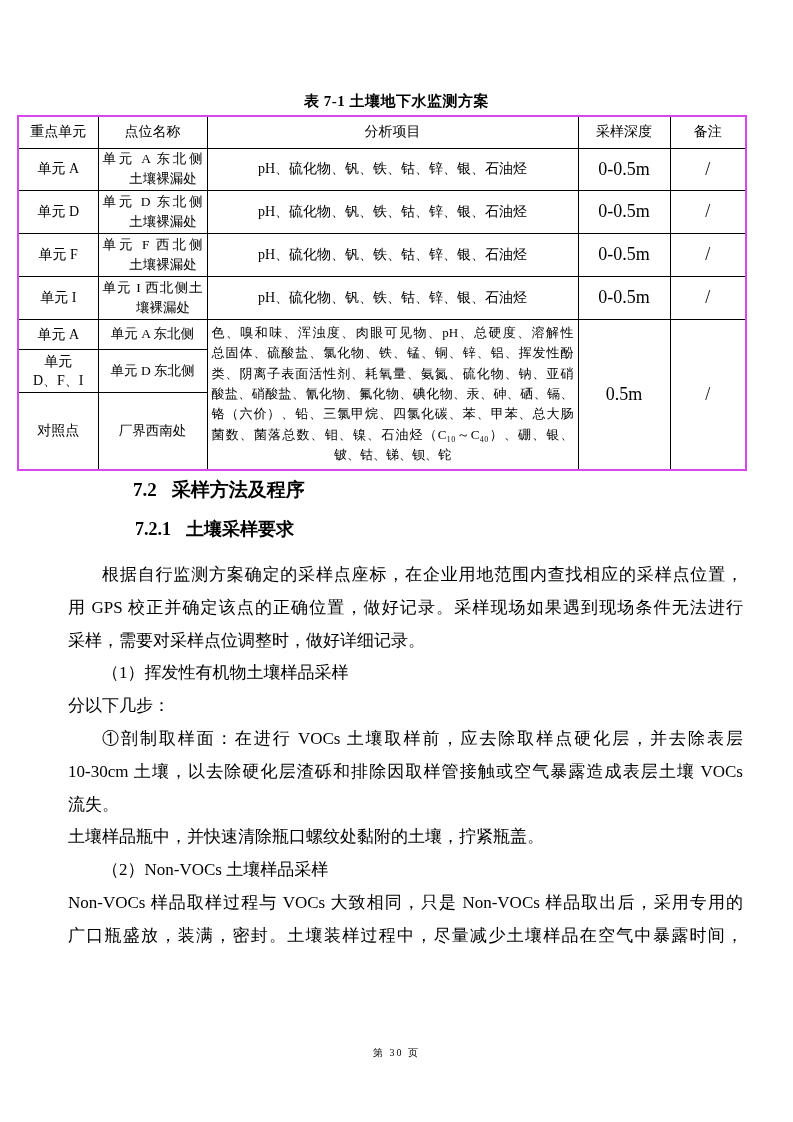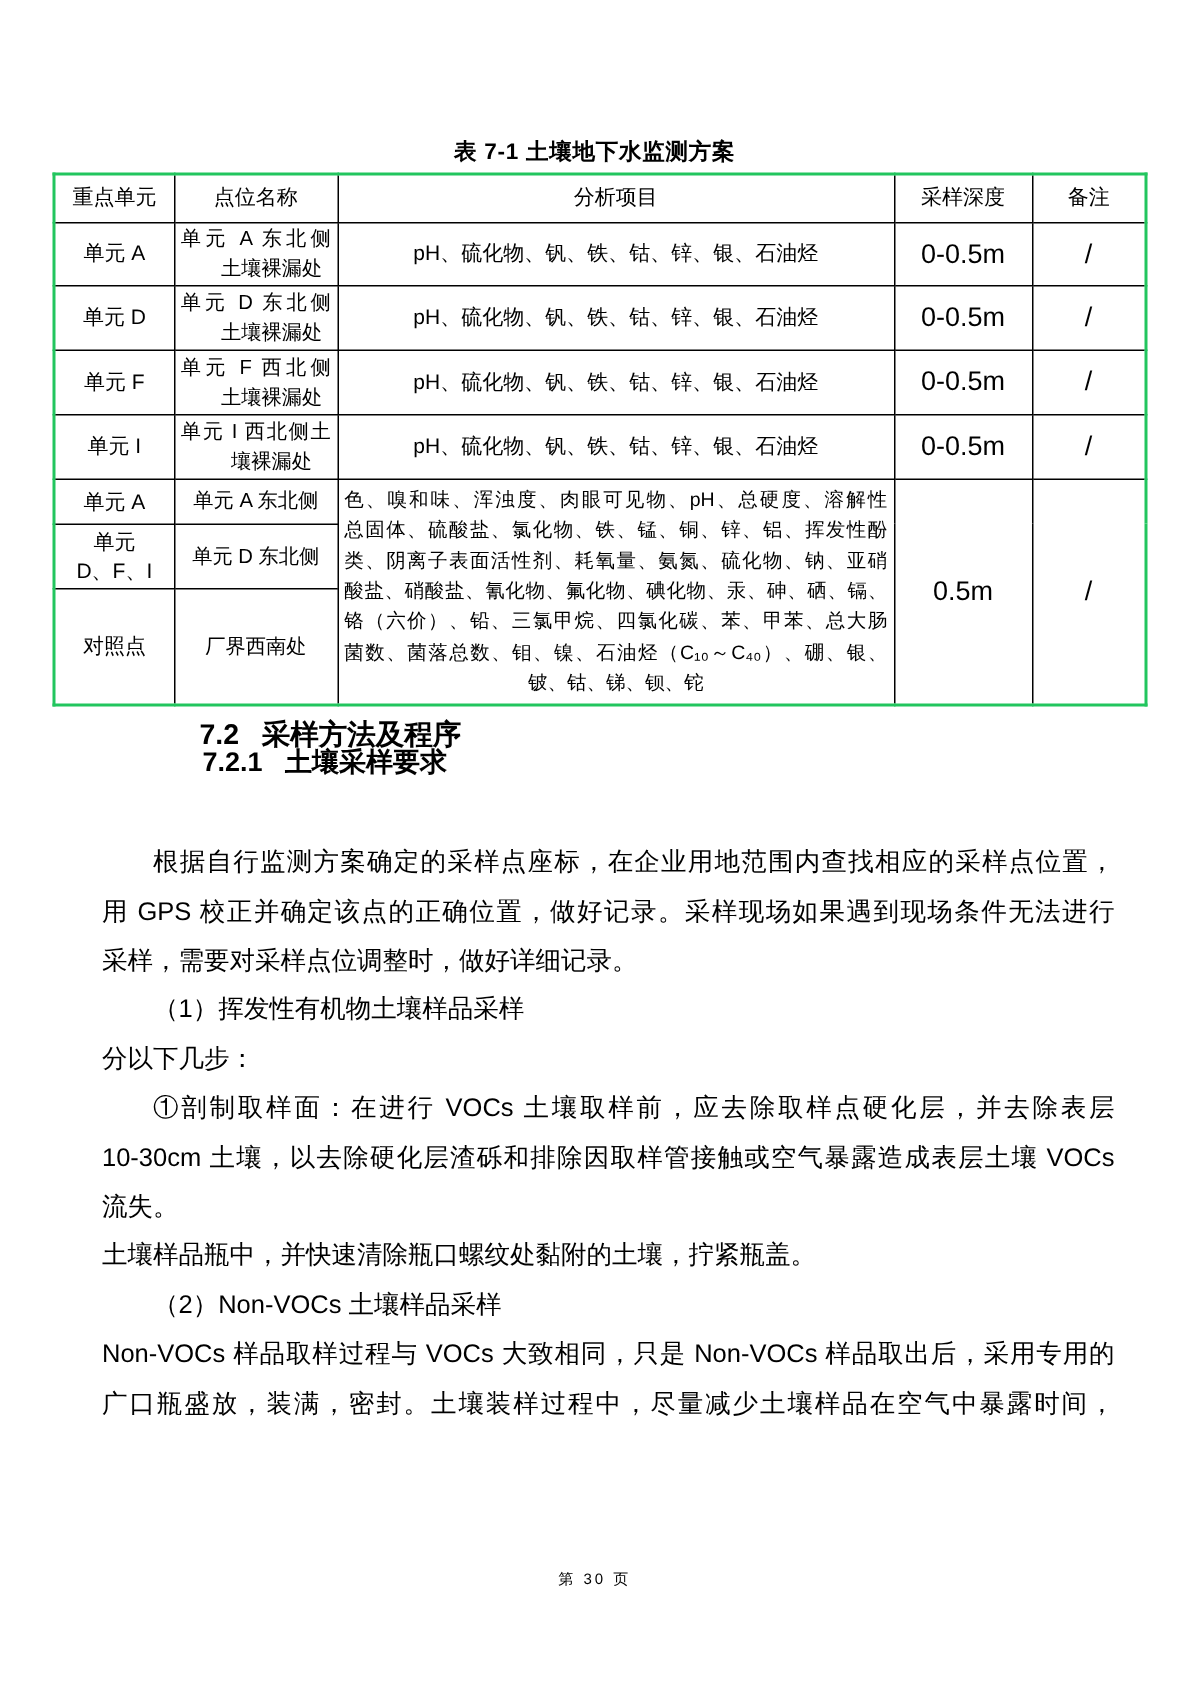--- a/index.html
+++ b/index.html
@@ -1,49 +1,49 @@
 <!DOCTYPE html>
 <html><head>
 <meta charset="utf-8">
 <style>
   html,body{margin:0;padding:0;background:#ffffff;}
   .page{
     position:relative;width:793px;height:1122px;background:#ffffff;
-    font-family:Liberation Sans, sans-serif;color:#000;
+    font-family:Liberation Serif, serif;color:#000;
     overflow:hidden;
   }
   
   .caption{
     position:absolute;top:92px;left:0;width:100%;
     text-align:center;font-size:15px;font-weight:bold;letter-spacing:.5px;
   }
   
   table.doc{
-    position:absolute;left:35px;top:115px;width:728px;
-    border-collapse:collapse;table-layout:fixed;border:2px solid #22c55e;
+    position:absolute;left:17px;top:115px;width:728px;
+    border-collapse:collapse;table-layout:fixed;border:2px solid #d946ef;
   }
   table.doc td,table.doc th{
     border:1px solid #000;vertical-align:middle;text-align:center;
     padding:0;overflow:hidden;font-weight:normal;
   }
   .th{font-weight:bold;font-size:14px;}
   .cell-unit{font-size:14px;}
   .unit-line{font-size:14px;line-height:19px;text-align:center;white-space:nowrap;}
   .loc-line{font-size:13.5px;line-height:20px;padding:0 4px;white-space:nowrap;overflow:hidden;}
   .loc-line.stretch{text-align:justify;text-align-last:justify;}
   .loc-line.center{text-align:center;margin-left:21px;}
   .cell-loc-single{font-size:13.5px;white-space:nowrap;}
   .cell-items{font-size:14px;}
   .cell-depth,.cell-note{font-size:18px;}
   .mline{font-size:13px;line-height:20.4px;padding:0 4px;white-space:nowrap;overflow:hidden;
          text-align:justify;text-align-last:justify;}
   .mline.last{text-align:center;text-align-last:center;}
   
   .h1{position:absolute;left:133px;top:477px;font-size:19px;font-weight:bold;white-space:nowrap;}
-  .h2{position:absolute;left:135px;top:496px;font-size:18px;font-weight:bold;white-space:nowrap;}
+  .h2{position:absolute;left:135px;top:517px;font-size:18px;font-weight:bold;white-space:nowrap;}
   .hnum{margin-right:15px;}
   
   .bodytext{position:absolute;left:68px;top:559px;width:675px;font-size:17px;}
   .bline{height:32.8px;line-height:32.8px;overflow:hidden;white-space:nowrap;}
   .bline.full{text-align:justify;text-align-last:justify;}
   .bline.indent{padding-left:34px;}
   
   .footer{position:absolute;top:1046px;left:0;width:100%;text-align:center;font-size:10px;letter-spacing:2px;}
 </style>
 </head>

